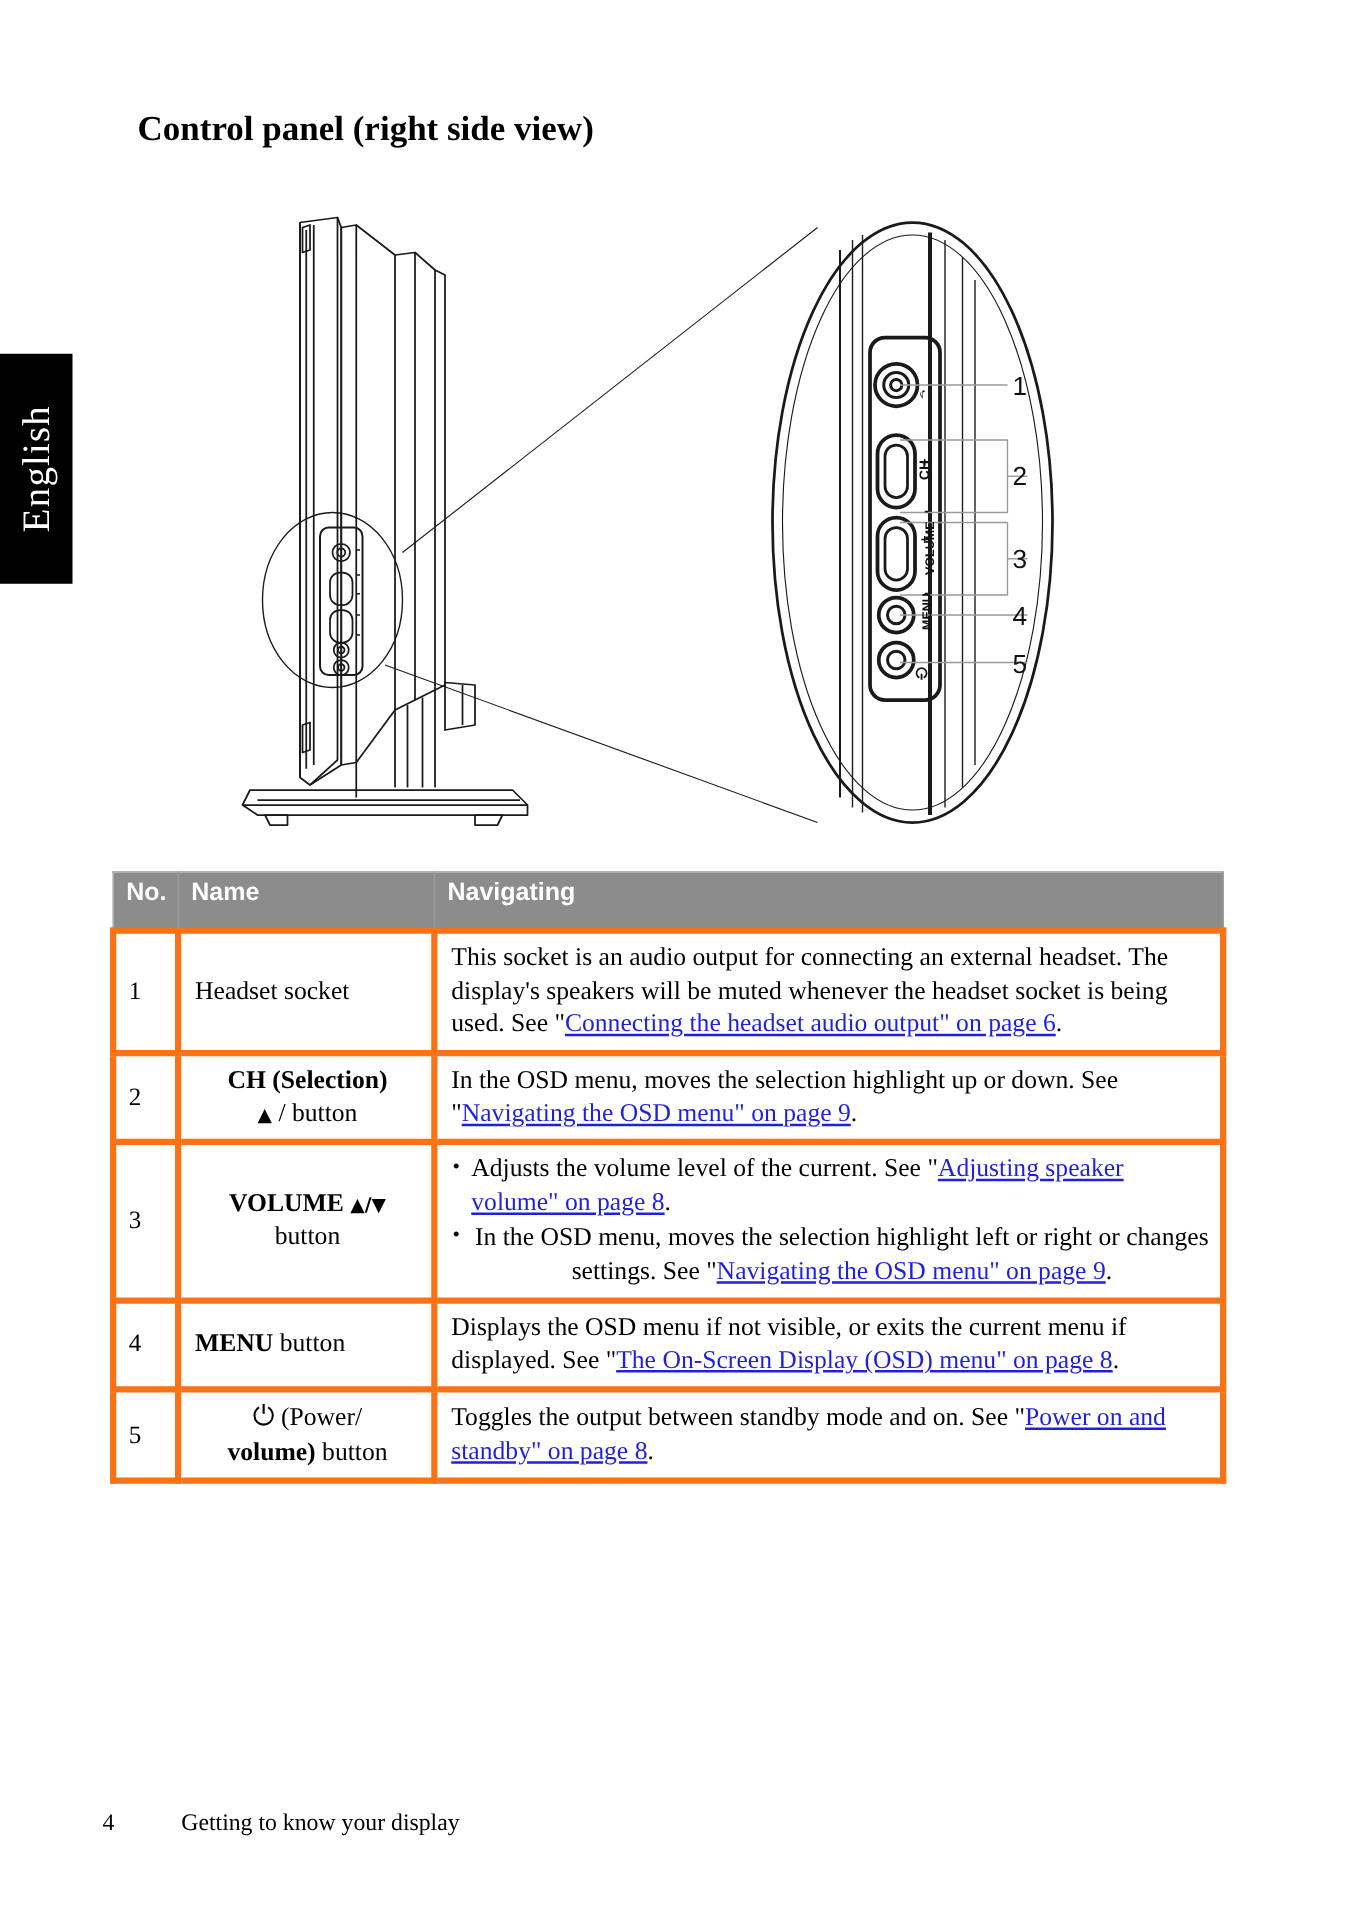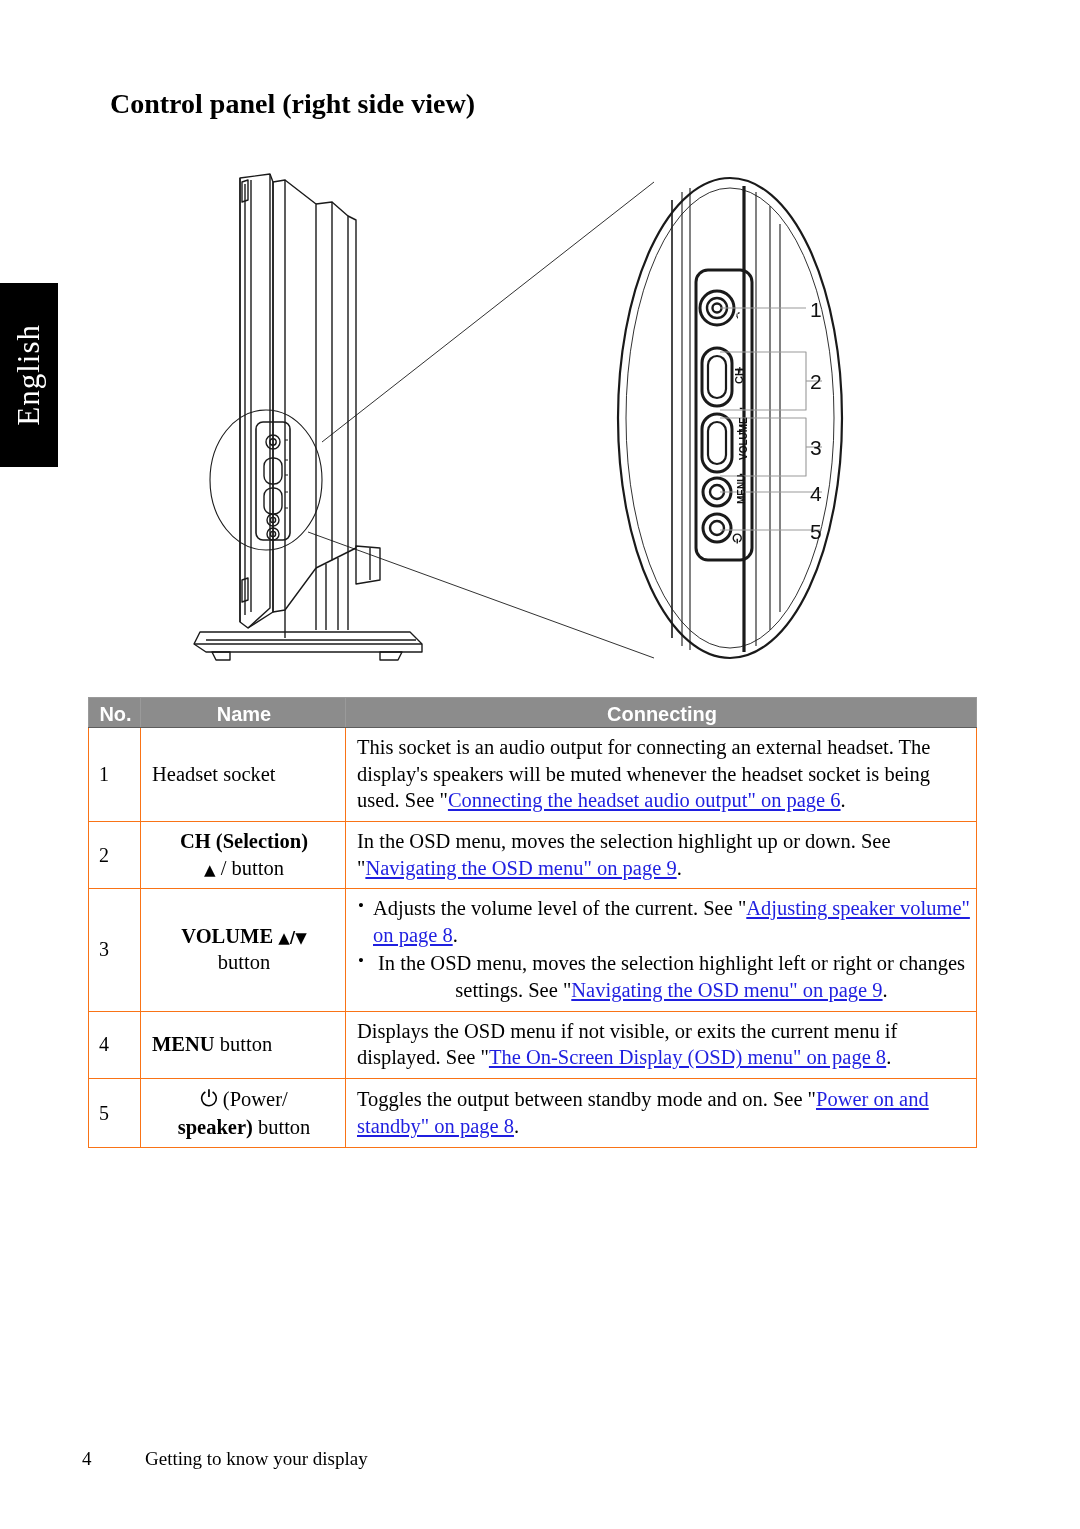--- a/index.html
+++ b/index.html
@@ -58,27 +58,27 @@
   .tbl col.c-no{width:52px;}
   .tbl col.c-name{width:205px;}
   .tbl col.c-desc{width:631px;}
 
   .tbl th{
     background:#8c8c8c;
     color:#ffffff;
     font-family:"Liberation Sans", sans-serif;
     font-weight:bold;
     font-size:20px;
-    text-align:center;
-    padding:5px 8px 1px 10px;
+    text-align:left;
+    padding:5px 8px 16px 10px;
     border:1px solid #9a9a9a;
     border-bottom:1px solid #5d5d5d;
   }
   .tbl td{
-    border:1px solid #f97316;
+    border:5px solid #f97316;
     vertical-align:middle;
     font-family:"Liberation Serif", serif;
     font-size:20.5px;
     line-height:1.30;
     color:#000;
     padding:6px 9px 7px 11px;
   }
   .tbl td.no{text-align:left;vertical-align:middle;padding-left:10px;font-size:20px;}
   .tbl td.name{vertical-align:middle;}
   .tbl td.desc{vertical-align:middle;padding-right:6px;}
@@ -229,21 +229,21 @@
   <table class="tbl">
     <colgroup>
         <col class="c-no">
         <col class="c-name">
         <col class="c-desc">
       </colgroup>
     <thead>
       <tr>
         <th>No.</th>
         <th>Name</th>
-        <th>Connecting</th>
+        <th>Navigating</th>
       </tr>
     </thead>
     <tbody>
 
       <tr>
         <td class="no">1</td>
         <td class="name">
           <span>Headset socket</span>
         </td>
         <td class="desc">
@@ -283,21 +283,21 @@
         </td>
         <td class="desc">
           <span>Displays the OSD menu if not visible, or exits the current menu if displayed. See "</span><a class="lnk" href="#">The On-Screen Display (OSD) menu" on page 8</a><span>.</span>
         </td>
       </tr>
 
       <tr>
         <td class="no">5</td>
         <td class="name">
           <span class="nm-line"><span class="pwr-glyph">⏻</span> <span>(Power/</span></span>
-          <span class="nm-line"><span class="b">speaker)</span><span> button</span></span>
+          <span class="nm-line"><span class="b">volume)</span><span> button</span></span>
         </td>
         <td class="desc">
           <span>Toggles the output between standby mode and on. See "</span><a class="lnk" href="#">Power on and standby" on page 8</a><span>.</span>
         </td>
       </tr>
     </tbody>
   </table>
 
   <div class="footer">
     <span class="pg">4</span>

